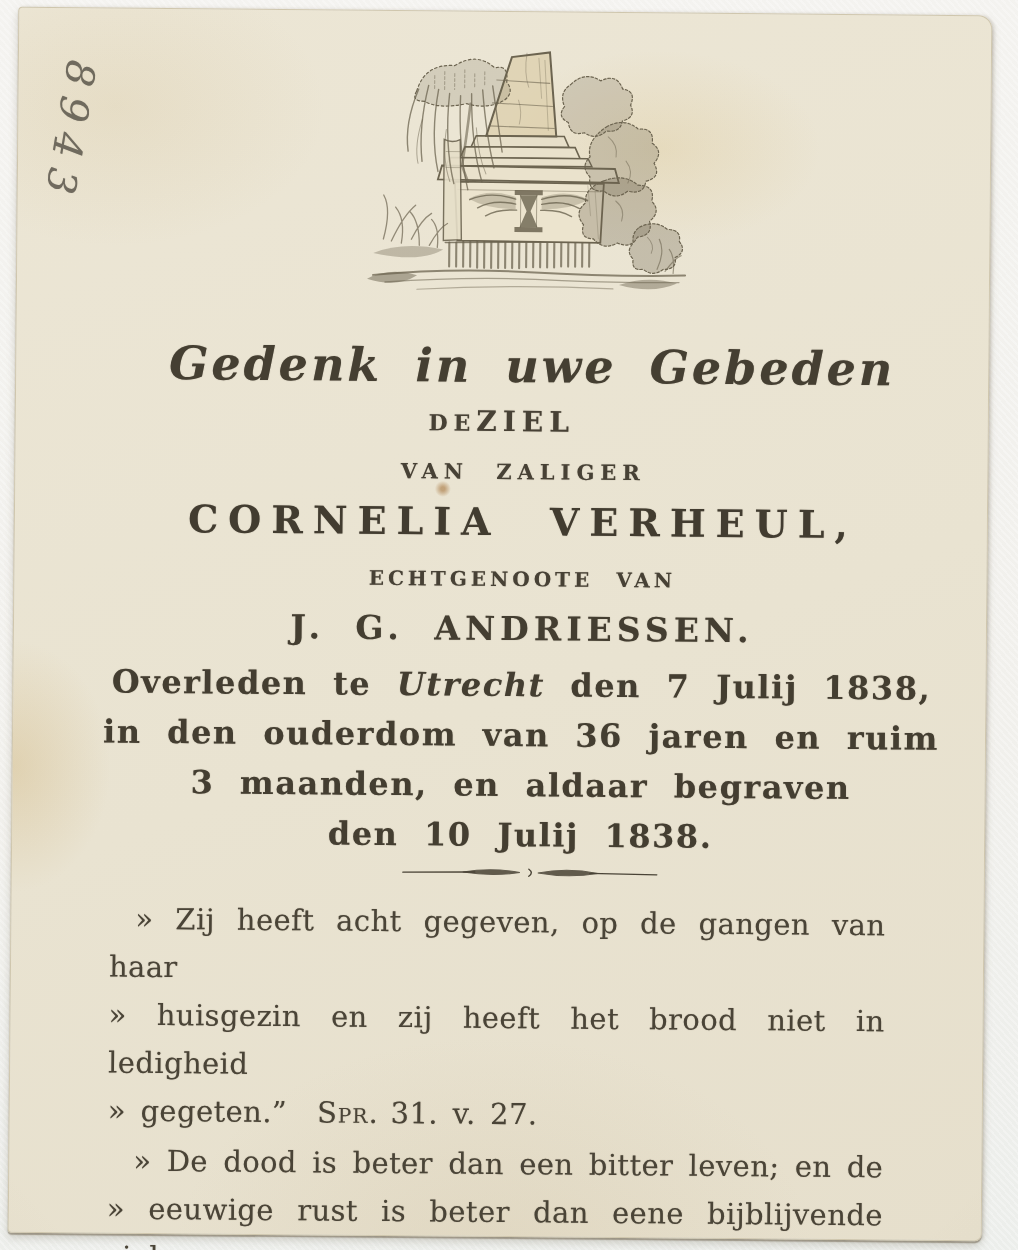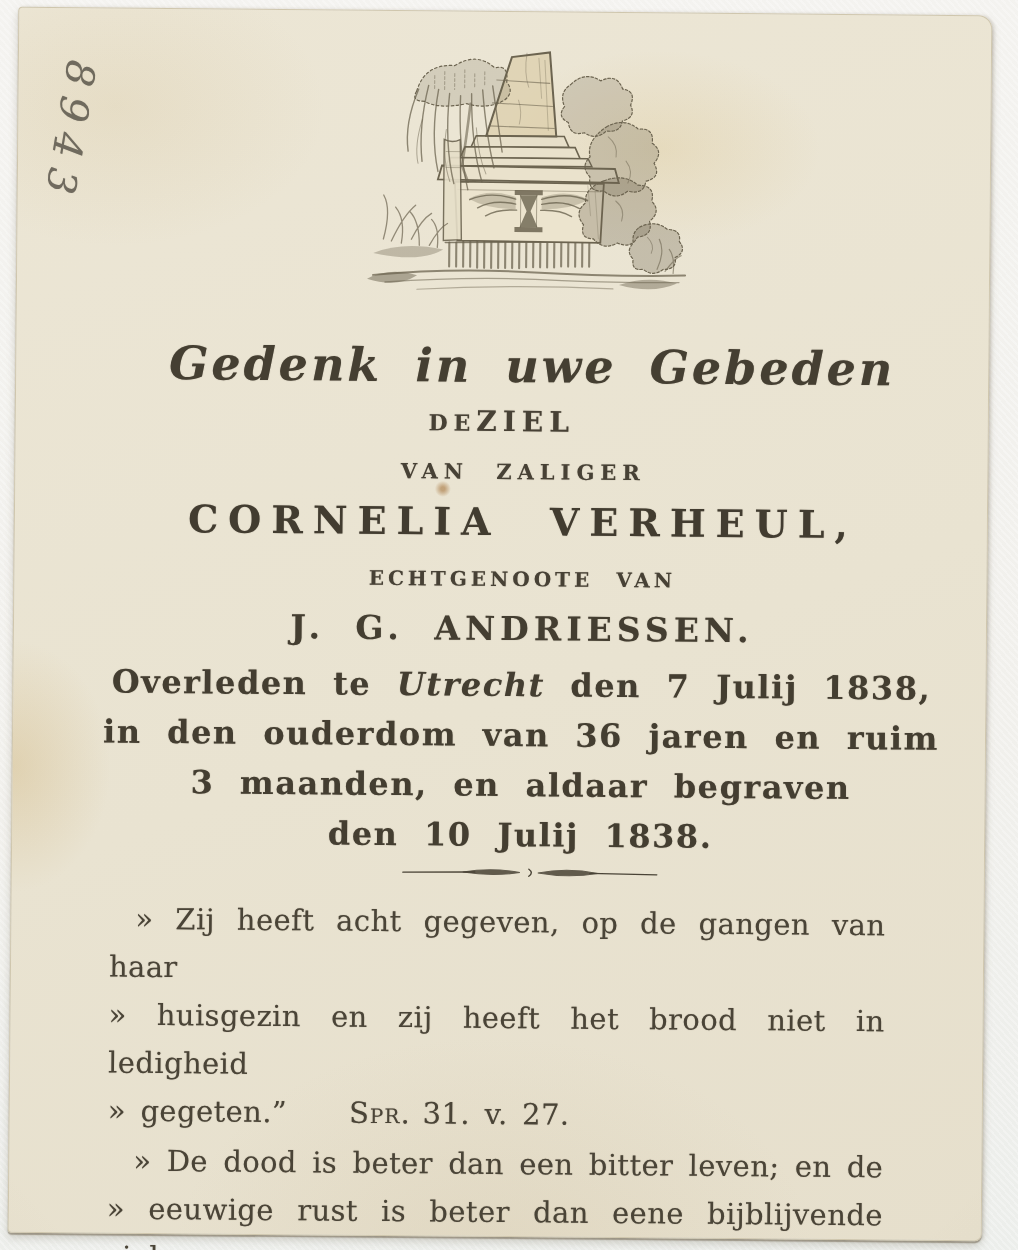--- a/index.html
+++ b/index.html
@@ -55,21 +55,21 @@
   .death{margin-top:10px;text-align:center;font-weight:700;font-size:32px;letter-spacing:1.5px;word-spacing:13px;color:#443e31;}
   .death .d-line{line-height:50px;}
   .death .it{font-style:italic;}
   .divider{width:260px;height:16px;margin:4px auto 0;transform:translateX(32px);}
   .quote{width:776px;margin:18px 0 0 98px;font-size:29px;color:#4a4437;}
   .quote.second{margin-top:2px;}
   .q-line{line-height:48px;letter-spacing:.4px;word-spacing:5px;}
   .q-just{text-align:justify;text-align-last:justify;}
   .q-indent{text-indent:26px;}
   .q-ref{margin-left:30px;}
-  .q-book{font-variant:small-caps;letter-spacing:1px;margin-left:32px;}
+  .q-book{font-variant:small-caps;letter-spacing:1px;}
   .q-verse{margin-left:12px;}
 </style>
 </head>
 <body>
 
 <div class="scene">
   <div class="card">
 
     <div class="pencil">8943</div>
 

